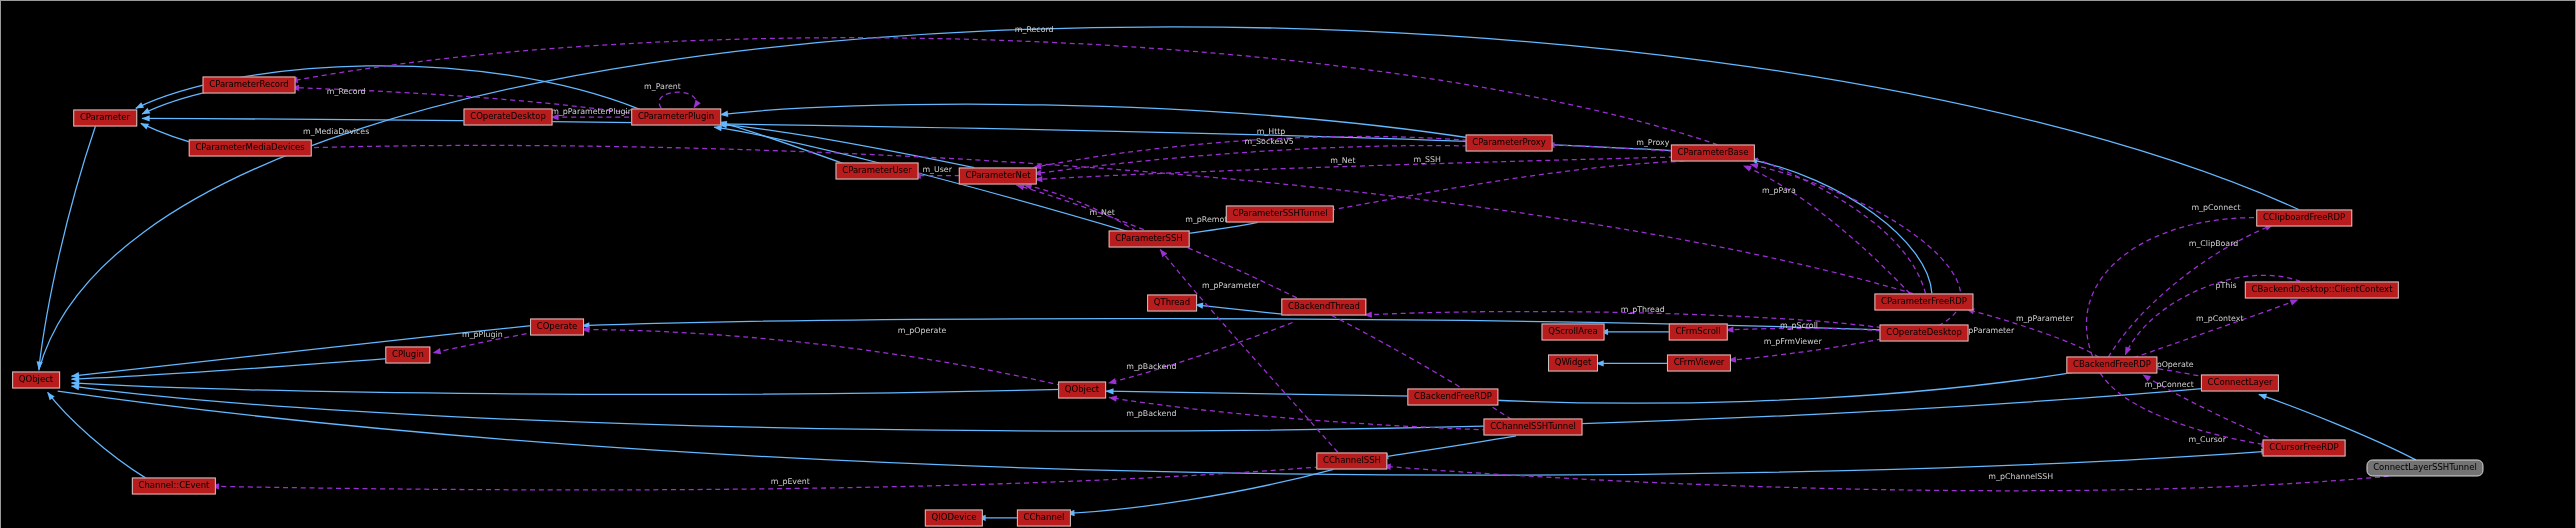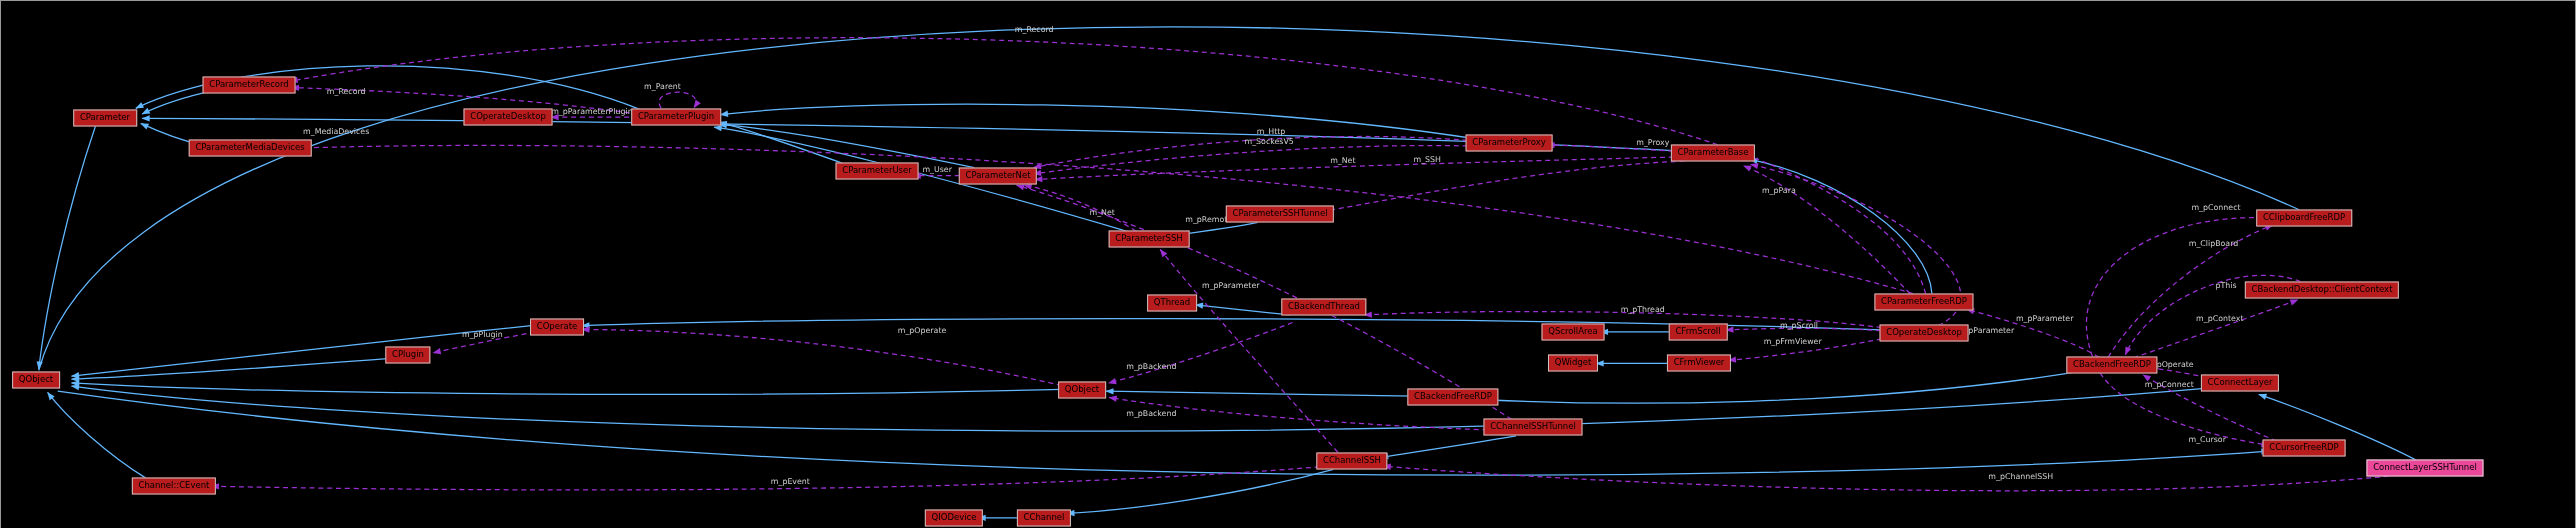--- a/index.html
+++ b/index.html
@@ -1,21 +1,21 @@
 <!DOCTYPE html>
 <html style="font-size:10px"><head>
 <meta charset="utf-8">
 <style>
   html,body{margin:0;padding:0;background:#000;}
   #stage{position:relative;width:2576px;height:529px;background:#000;border:0.6px solid #9a9a9a;box-sizing:border-box;overflow:hidden;font-family:"DejaVu Sans",sans-serif;}
   #edges{position:absolute;left:0;top:0;width:2576px;height:529px;}
   .node{position:absolute;transform:translate(-50%,-50%);background:#b91c1c;color:#000;
         border:0.9px solid #c6c6c6;padding:1.9px 5.7px 2.5px 5.7px;font-size:8.5px;line-height:1.25;
         white-space:nowrap;z-index:2;cursor:pointer;}
-  .node.sel{background:#ec4899;border-color:#d8d8d8;}
+  .node.sel{background:#737373;border-color:#d8d8d8;border-radius:6px;}
   .eb{fill:none;stroke:#63b8ff;stroke-width:2;}
   .ep{fill:none;stroke:#9b30d3;stroke-width:2;stroke-dasharray:8,6;}
   .elab{fill:#cfcfcf;font-size:12.5px;text-anchor:middle;font-family:"DejaVu Sans",sans-serif;}
 </style>
 </head>
 <body>
 
 <div id="stage">
 
 <svg id="edges" xmlns="http://www.w3.org/2000/svg" width="2576" height="529" viewBox="0 0 4089 839">

